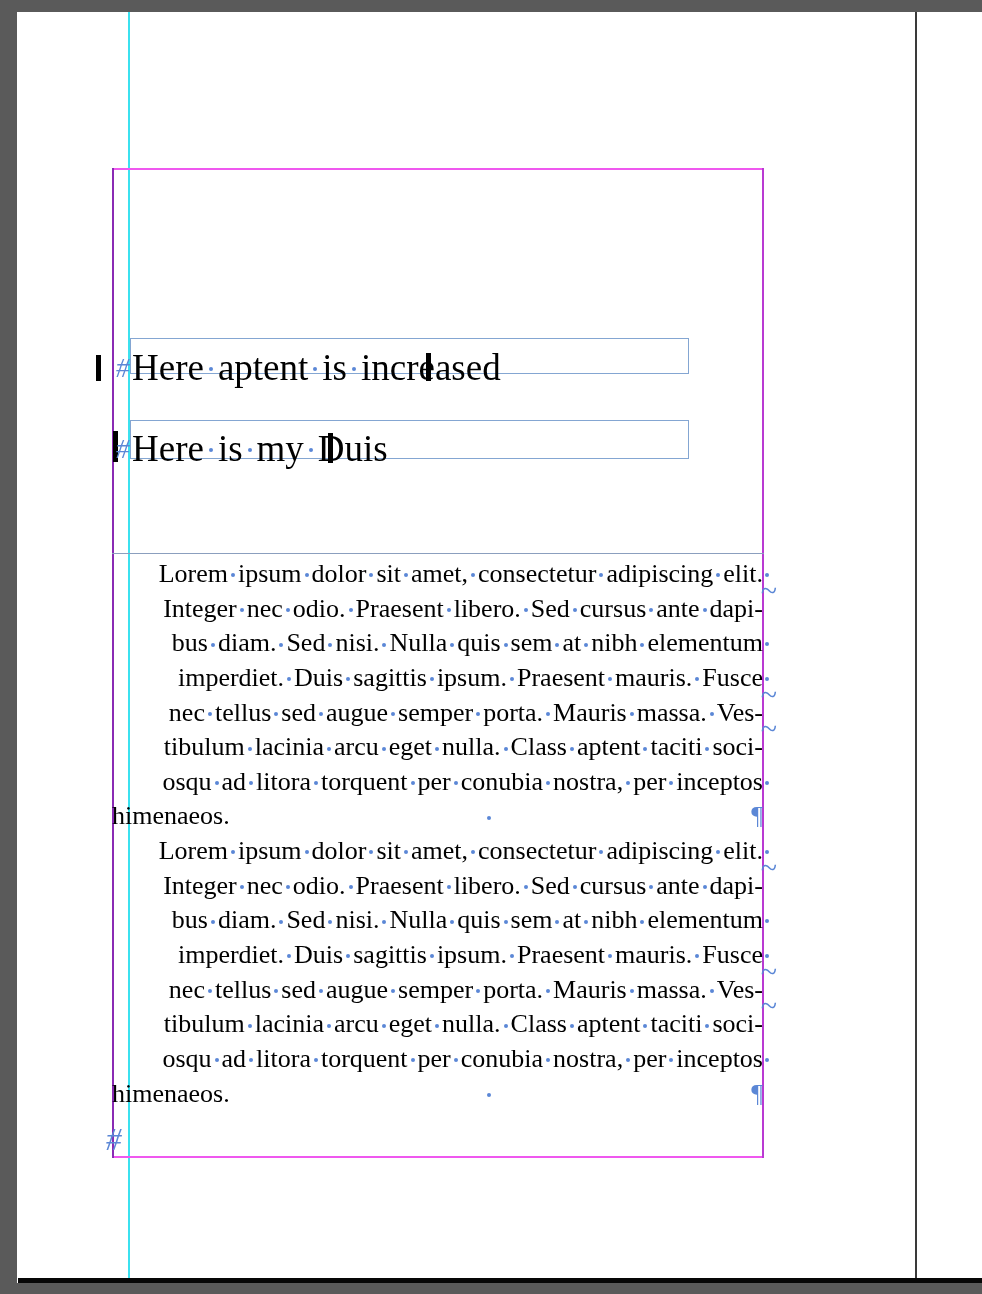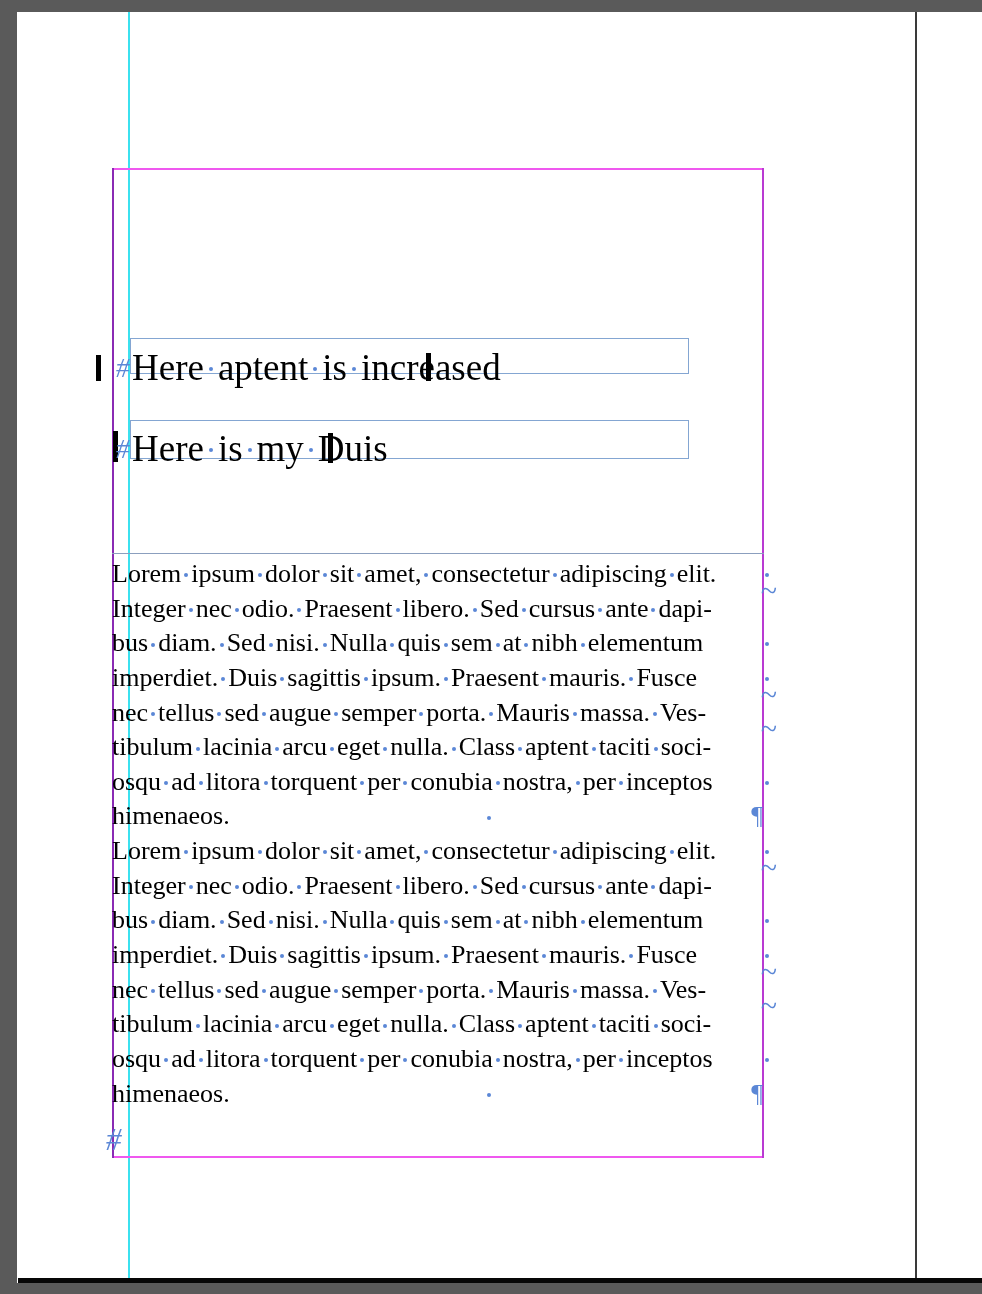--- a/index.html
+++ b/index.html
@@ -50,21 +50,21 @@
 
   
   .hash{position:absolute;font-style:italic;color:var(--format-marks-blue);z-index:6;line-height:1;}
   #hash-1{left:116px;top:355px;font-size:27px;}
   #hash-2{left:116px;top:436px;font-size:27px;}
   #hash-end{left:106px;top:1124px;font-size:31px;}
 
   
   #body-text{position:absolute;left:112px;top:557px;width:651px;z-index:5;color:var(--text);}
   .tline{position:relative;display:flex;height:34.65px;line-height:34.65px;font-size:26px;white-space:pre;justify-content:space-between;}
-  .tline.just{justify-content:flex-start;}
+  .tline.just{justify-content:flex-end;}
   .word{display:inline-block;}
   .g-dot{flex:none;align-self:center;width:4px;height:4px;border-radius:50%;
          background:var(--format-marks-blue);margin:0 3px;transform:translateY(1px);}
   .m-dot{position:absolute;right:-6px;top:16px;width:4px;height:4px;border-radius:50%;
          background:var(--format-marks-blue);}
   .m-tilde{position:absolute;right:-14px;top:-16px;color:var(--format-marks-blue);
            font-size:30px;line-height:30px;}
   .p-mark{color:var(--format-marks-blue);font-size:26px;margin-left:2px;}
 </style>
 </head>

